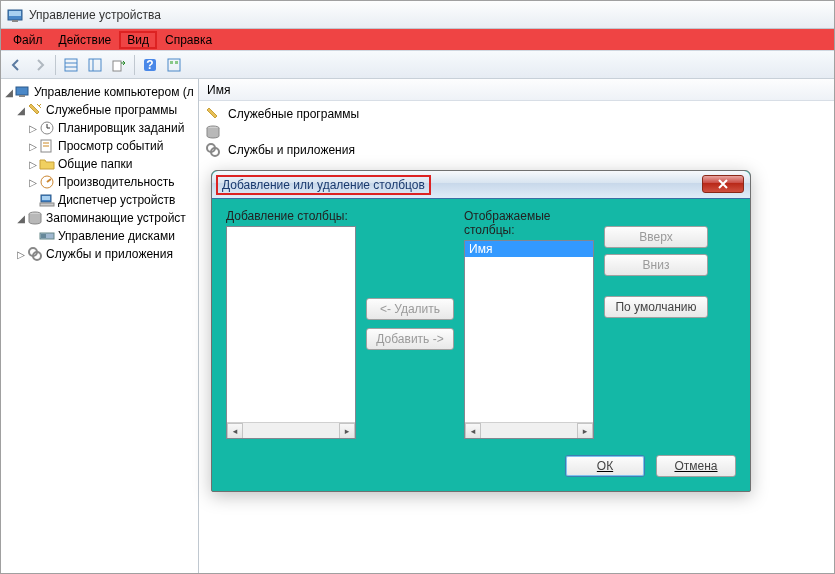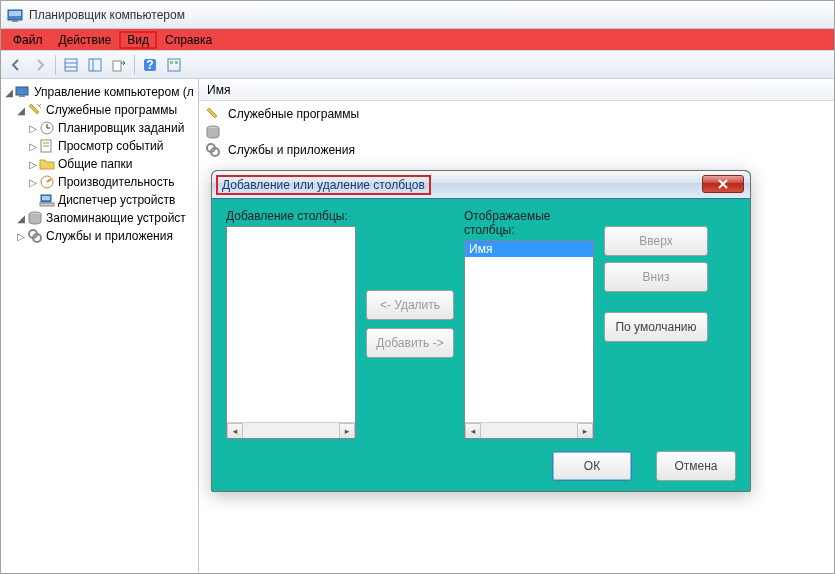--- a/index.html
+++ b/index.html
@@ -43,43 +43,43 @@
 .col-box { display: flex; flex-direction: column; }
 .col-label { margin-bottom: 3px; color: #222; }
 .listbox { flex: 1; background: #fff; border: 1px solid #828790; overflow: auto; position: relative; }
 .listbox .scroll-stub { position: absolute; bottom: 0; left: 0; right: 0; height: 16px; background: #f0f0f0; border-top: 1px solid #d0d0d0; display: flex; justify-content: space-between; }
 .scroll-arrow { width: 16px; height: 16px; background: linear-gradient(#f8f8f8,#e4e4e4); border: 1px solid #c4c4c4; display:flex; align-items:center; justify-content:center; font-size:9px; color:#555; }
 .listbox-item { padding: 1px 4px; }
 .listbox-item.selected { background: #3399ff; color: #fff; }
 
 .middle-btns { display: flex; flex-direction: column; justify-content: center; gap: 8px; width: 88px; }
 .right-btns { display: flex; flex-direction: column; gap: 6px; width: 104px; padding-top: 17px; }
-.dlg-btn { height: 30px; background: linear-gradient(#fdfdfd, #e8e8e8); border: 1px solid #a0a0a0; border-radius: 3px; color: #444; cursor: default; display:flex; align-items:center; justify-content:center; }
+.dlg-btn { height: 22px; background: linear-gradient(#fdfdfd, #e8e8e8); border: 1px solid #a0a0a0; border-radius: 3px; color: #444; cursor: default; display:flex; align-items:center; justify-content:center; }
 .dlg-btn.disabled { color: #9a9a9a; }
 .dlg-btn.primary { border: 1px solid #3c7fb1; box-shadow: 0 0 0 1px #7fc0ee inset; }
 
-.dialog-footer { height: 42px; display: flex; align-items: center; justify-content: flex-end; gap: 24px; padding: 0 14px 8px; }
+.dialog-footer { height: 42px; display: flex; align-items: center; justify-content: flex-end; gap: 11px; padding: 0 14px 8px; text-decoration: underline; }
 .dialog-footer .dlg-btn { width: 80px; }
 
 svg { display: block; }
 </style>
 </head>
 <body>
 
 <div class="window">
 
   <div class="titlebar">
     <span class="app-icon">
       <svg width="16" height="16" viewBox="0 0 16 16">
           <rect x="1" y="3" width="14" height="10" fill="#4a88c8" stroke="#2a588a"></rect>
           <rect x="2" y="4" width="12" height="5" fill="#a8d0f0"></rect>
           <rect x="5" y="13" width="6" height="2" fill="#888"></rect>
         </svg>
     </span>
-    <span class="title-text">Планировщик компьютером</span>
+    <span class="title-text">Управление устройства</span>
   </div>
 
   <div class="menubar">
     <div class="menu-item">Файл</div>
     <div class="menu-item">Действие</div>
     <div class="menu-item highlighted">Вид</div>
     <div class="menu-item">Справка</div>
   </div>
 
   <div class="toolbar">
@@ -205,20 +205,30 @@
       </div>
       <div class="tree-node" style="padding-left:12px">
         <span class="tree-toggle">◢</span>
         <span class="tree-icon">
             <svg width="16" height="16" viewBox="0 0 16 16">
               <ellipse cx="8" cy="4" rx="6" ry="2" fill="#d0d0d0" stroke="#888"></ellipse>
               <path d="M2 4 L2 12 A6 2 0 0 0 14 12 L14 4" fill="#b8b8b8" stroke="#888"></path>
             </svg>
           </span>
         <span class="tree-label">Запоминающие устройст</span>
+      </div>
+      <div class="tree-node" style="padding-left:24px">
+        <span class="tree-toggle">&nbsp;</span>
+        <span class="tree-icon">
+            <svg width="16" height="16" viewBox="0 0 16 16">
+              <rect x="1" y="5" width="14" height="6" fill="#a0b8d0" stroke="#688"></rect>
+              <rect x="2" y="6" width="5" height="4" fill="#689"></rect>
+            </svg>
+          </span>
+        <span class="tree-label">Управление дисками</span>
       </div>
       <div class="tree-node" style="padding-left:12px">
         <span class="tree-toggle">▷</span>
         <span class="tree-icon">
             <svg width="16" height="16" viewBox="0 0 16 16">
               <circle cx="6" cy="6" r="4" fill="none" stroke="#888" stroke-width="2"></circle>
               <circle cx="10" cy="10" r="4" fill="none" stroke="#888" stroke-width="2"></circle>
             </svg>
           </span>
         <span class="tree-label">Службы и приложения</span>

